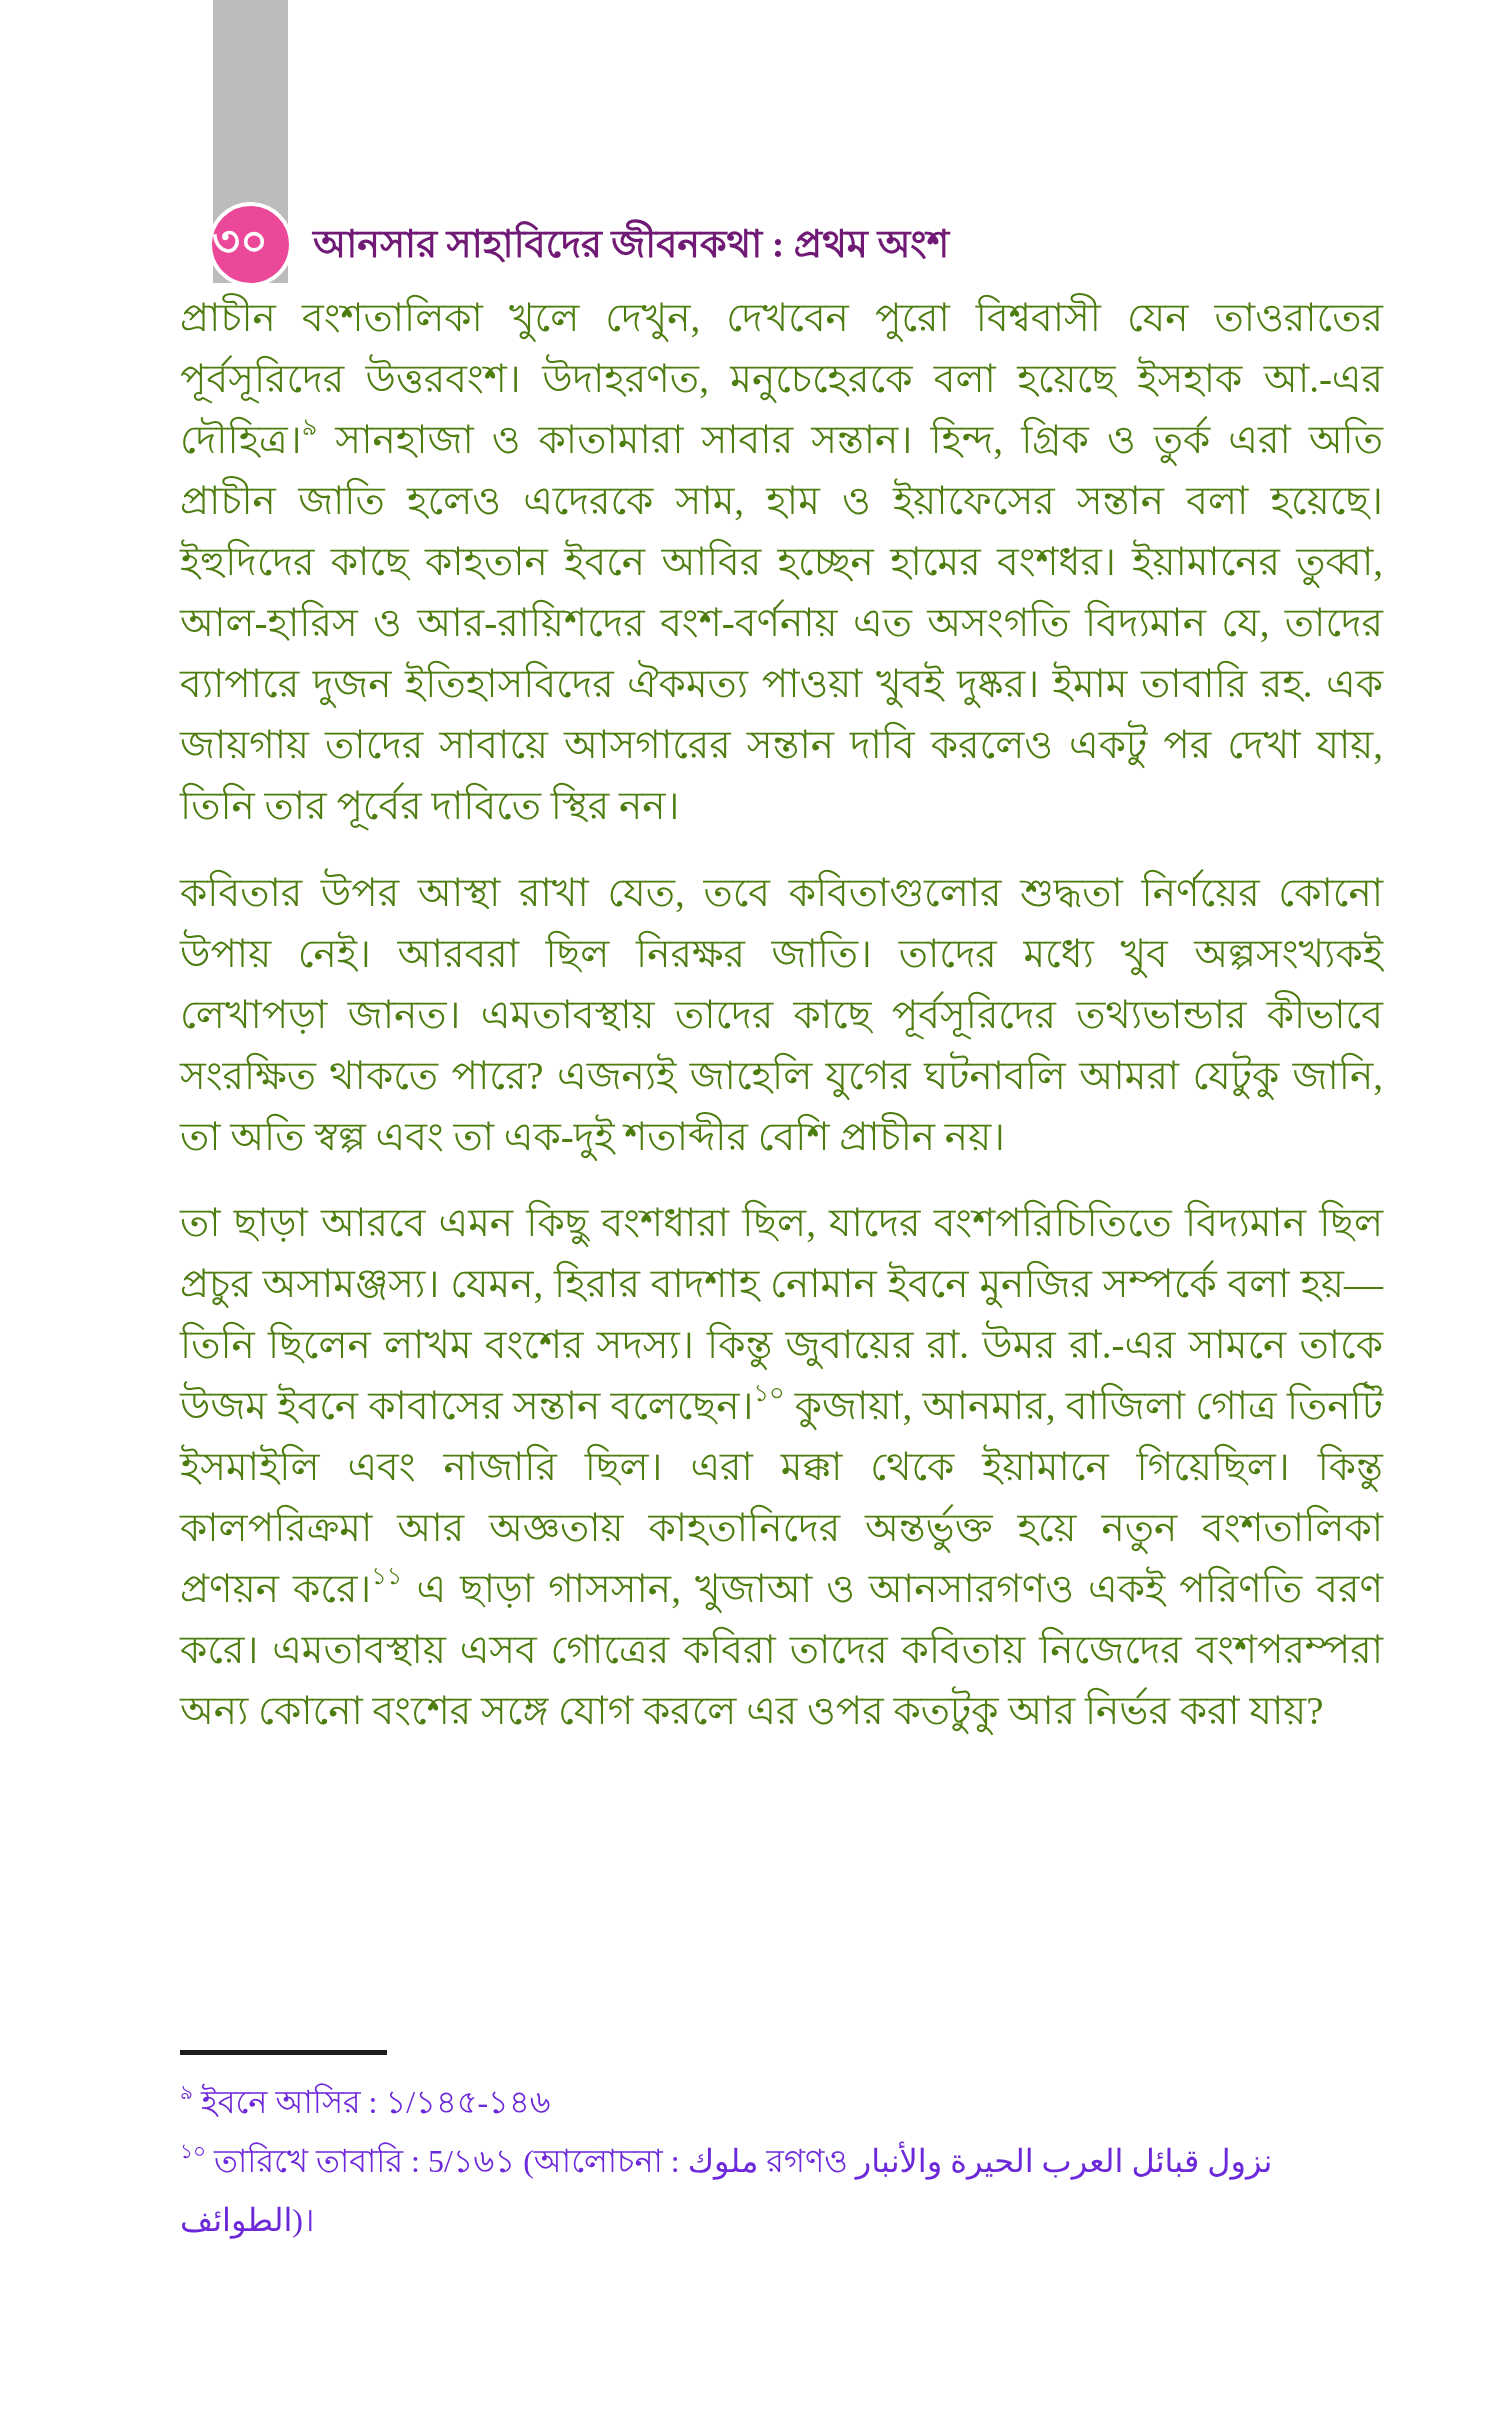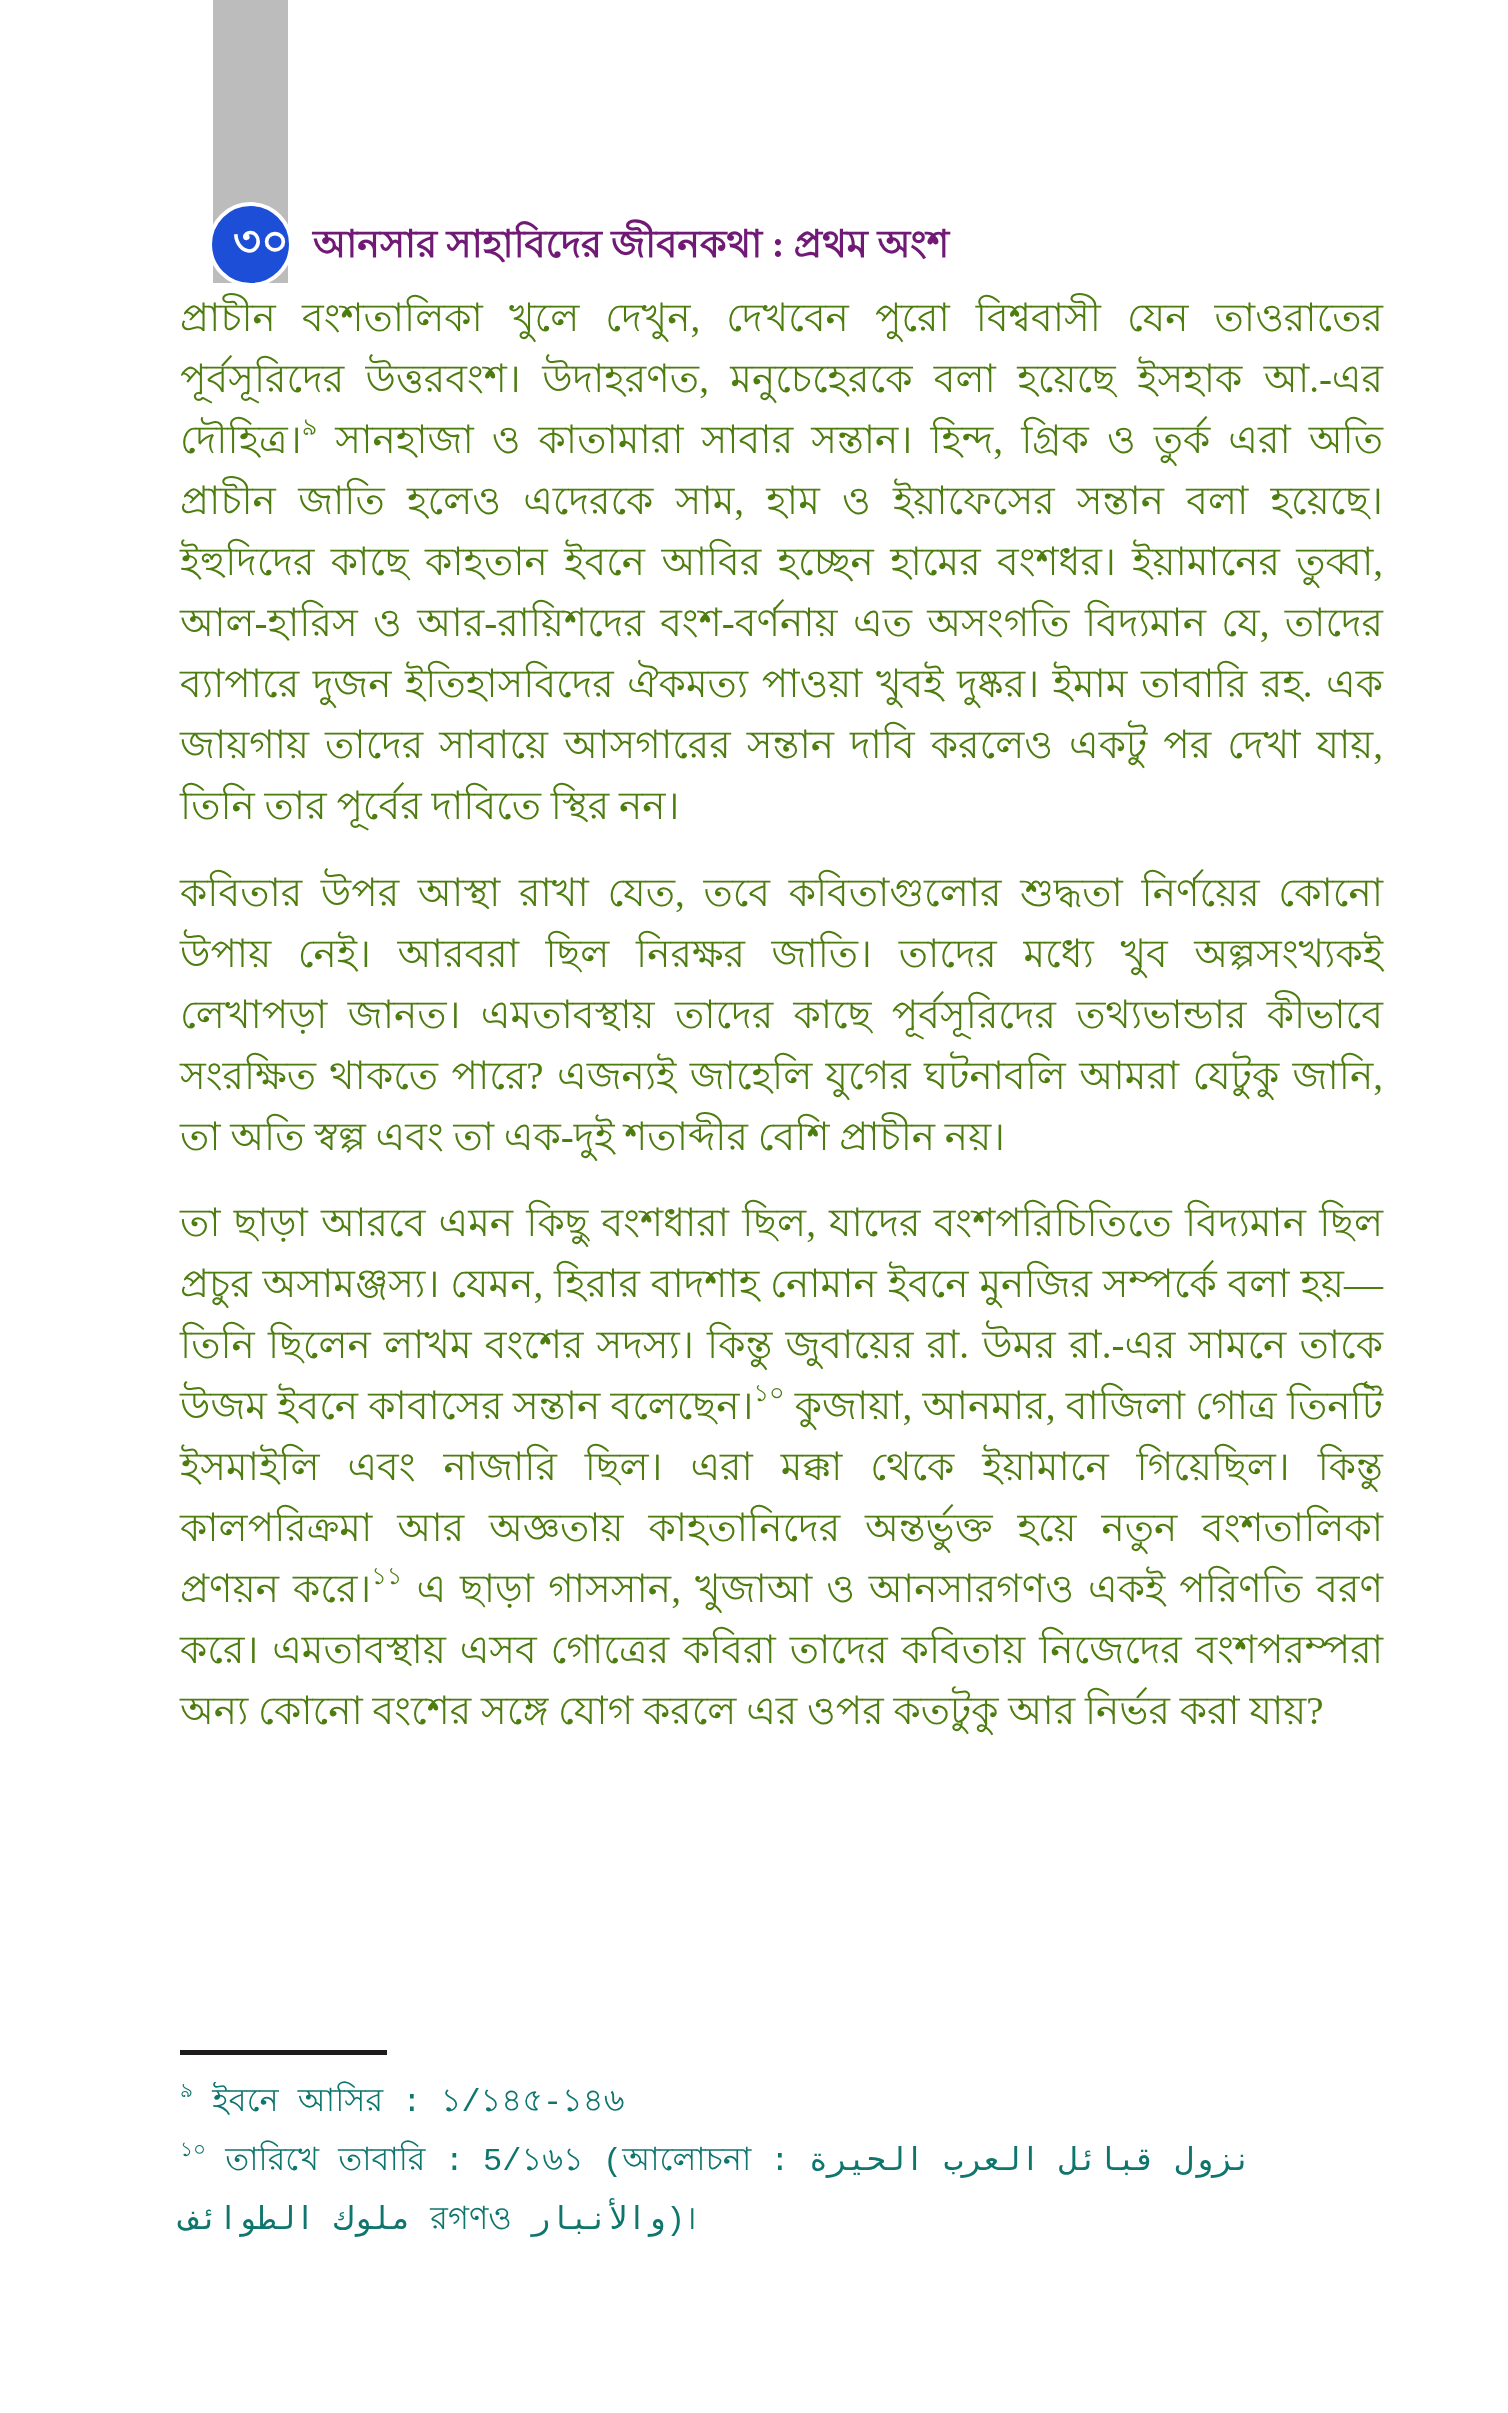--- a/index.html
+++ b/index.html
@@ -15,24 +15,24 @@
     position: absolute;
     left: 213px; top: 0;
     width: 75px; height: 283px;
     background: #bcbcbc;
   }
   .badge {
     position: absolute;
     left: 208px; top: 202px;
     width: 85px; height: 85px;
     box-sizing: border-box;
-    background: #1d4ed8;
+    background: #ec4899;
     border: 4.6px solid #ffffff;
     border-radius: 50%;
-    display: flex; align-items: center; justify-content: flex-end;
+    display: flex; align-items: center; justify-content: flex-start;
   }
   .badge-number {
     color: #ffffff;
     font-size: 43px;
     font-weight: 700;
     line-height: 1;
     transform: translateY(-2.7px);
   }
   .page-title {
     position: absolute;
@@ -55,24 +55,23 @@
   .body-text p:last-child { margin-bottom: 0; }
   sup.fn-ref {
     font-size: 24px;
     line-height: 0;
     vertical-align: 18.3px;
   }
   .footnotes {
     position: absolute;
     left: 180px; top: 2050px;
     width: 1207px;
-    color: #0f766e;
+    color: #6d28d9;
     font-size: 32px;
     line-height: 59px;
-    font-family: Liberation Mono, monospace;
   }
   .fn-rule {
     width: 207px; height: 4.6px;
     background: #1d1b1c;
     margin: 0 0 18.3px 0;
   }
   .footnote sup.fn-ref {
     font-size: 20px;
     vertical-align: 13.7px;
   }

